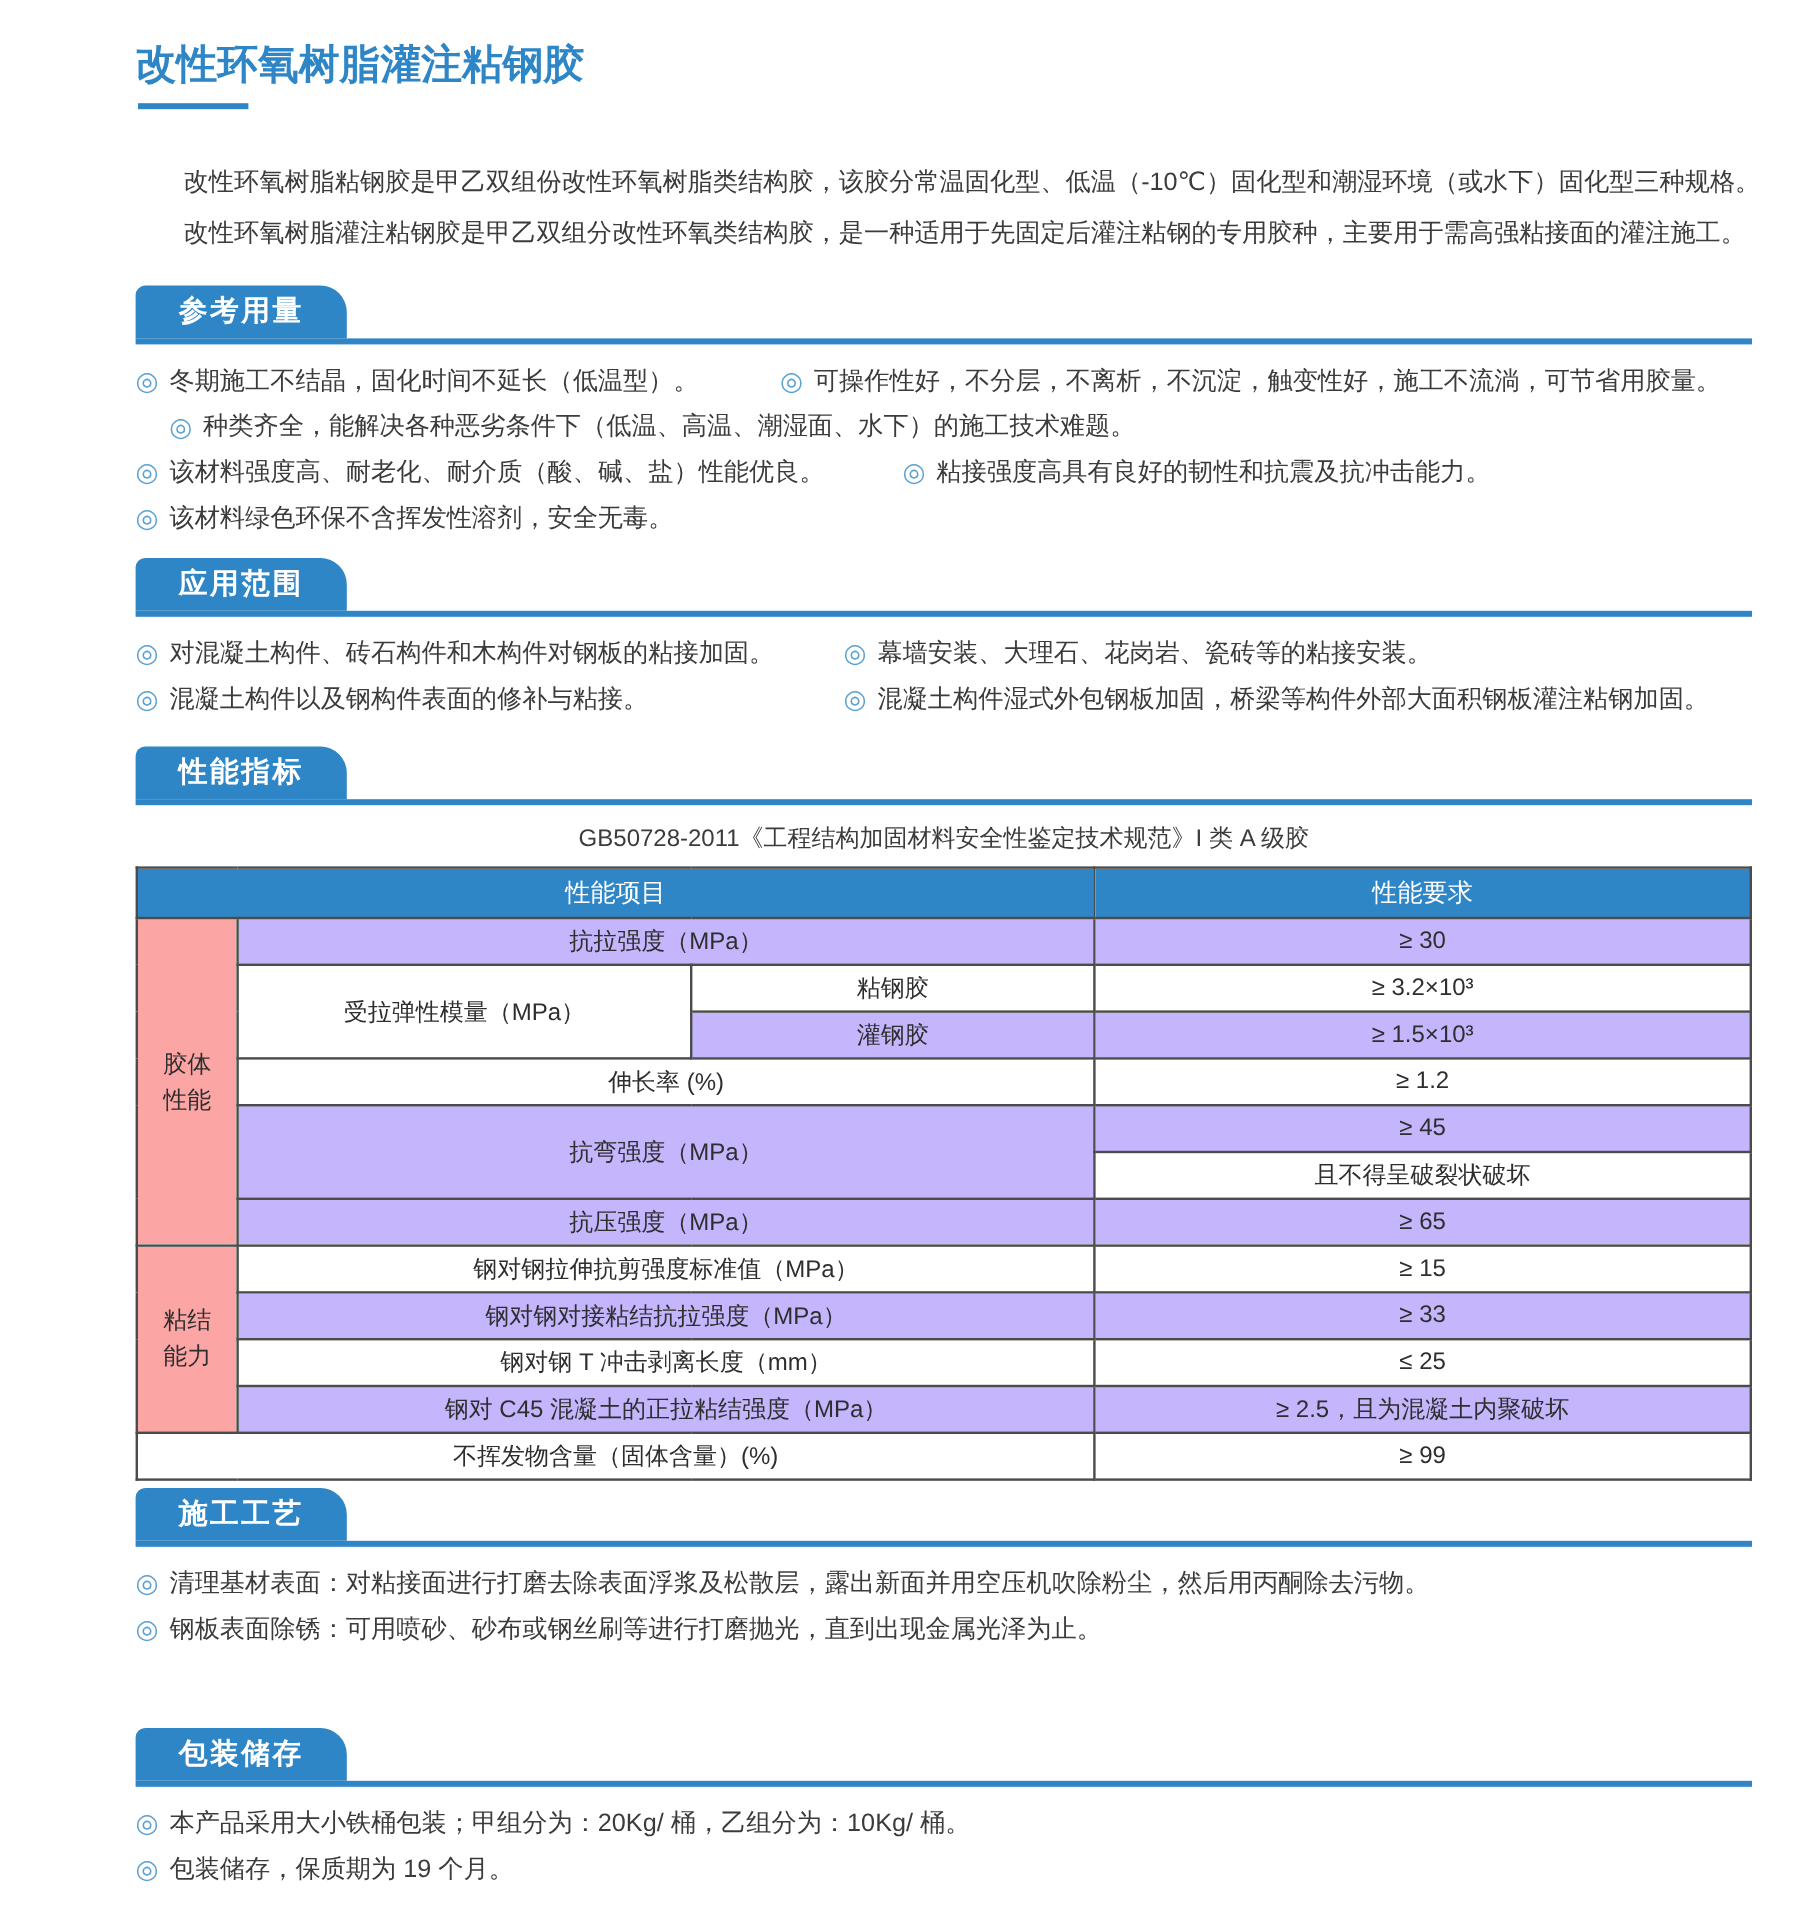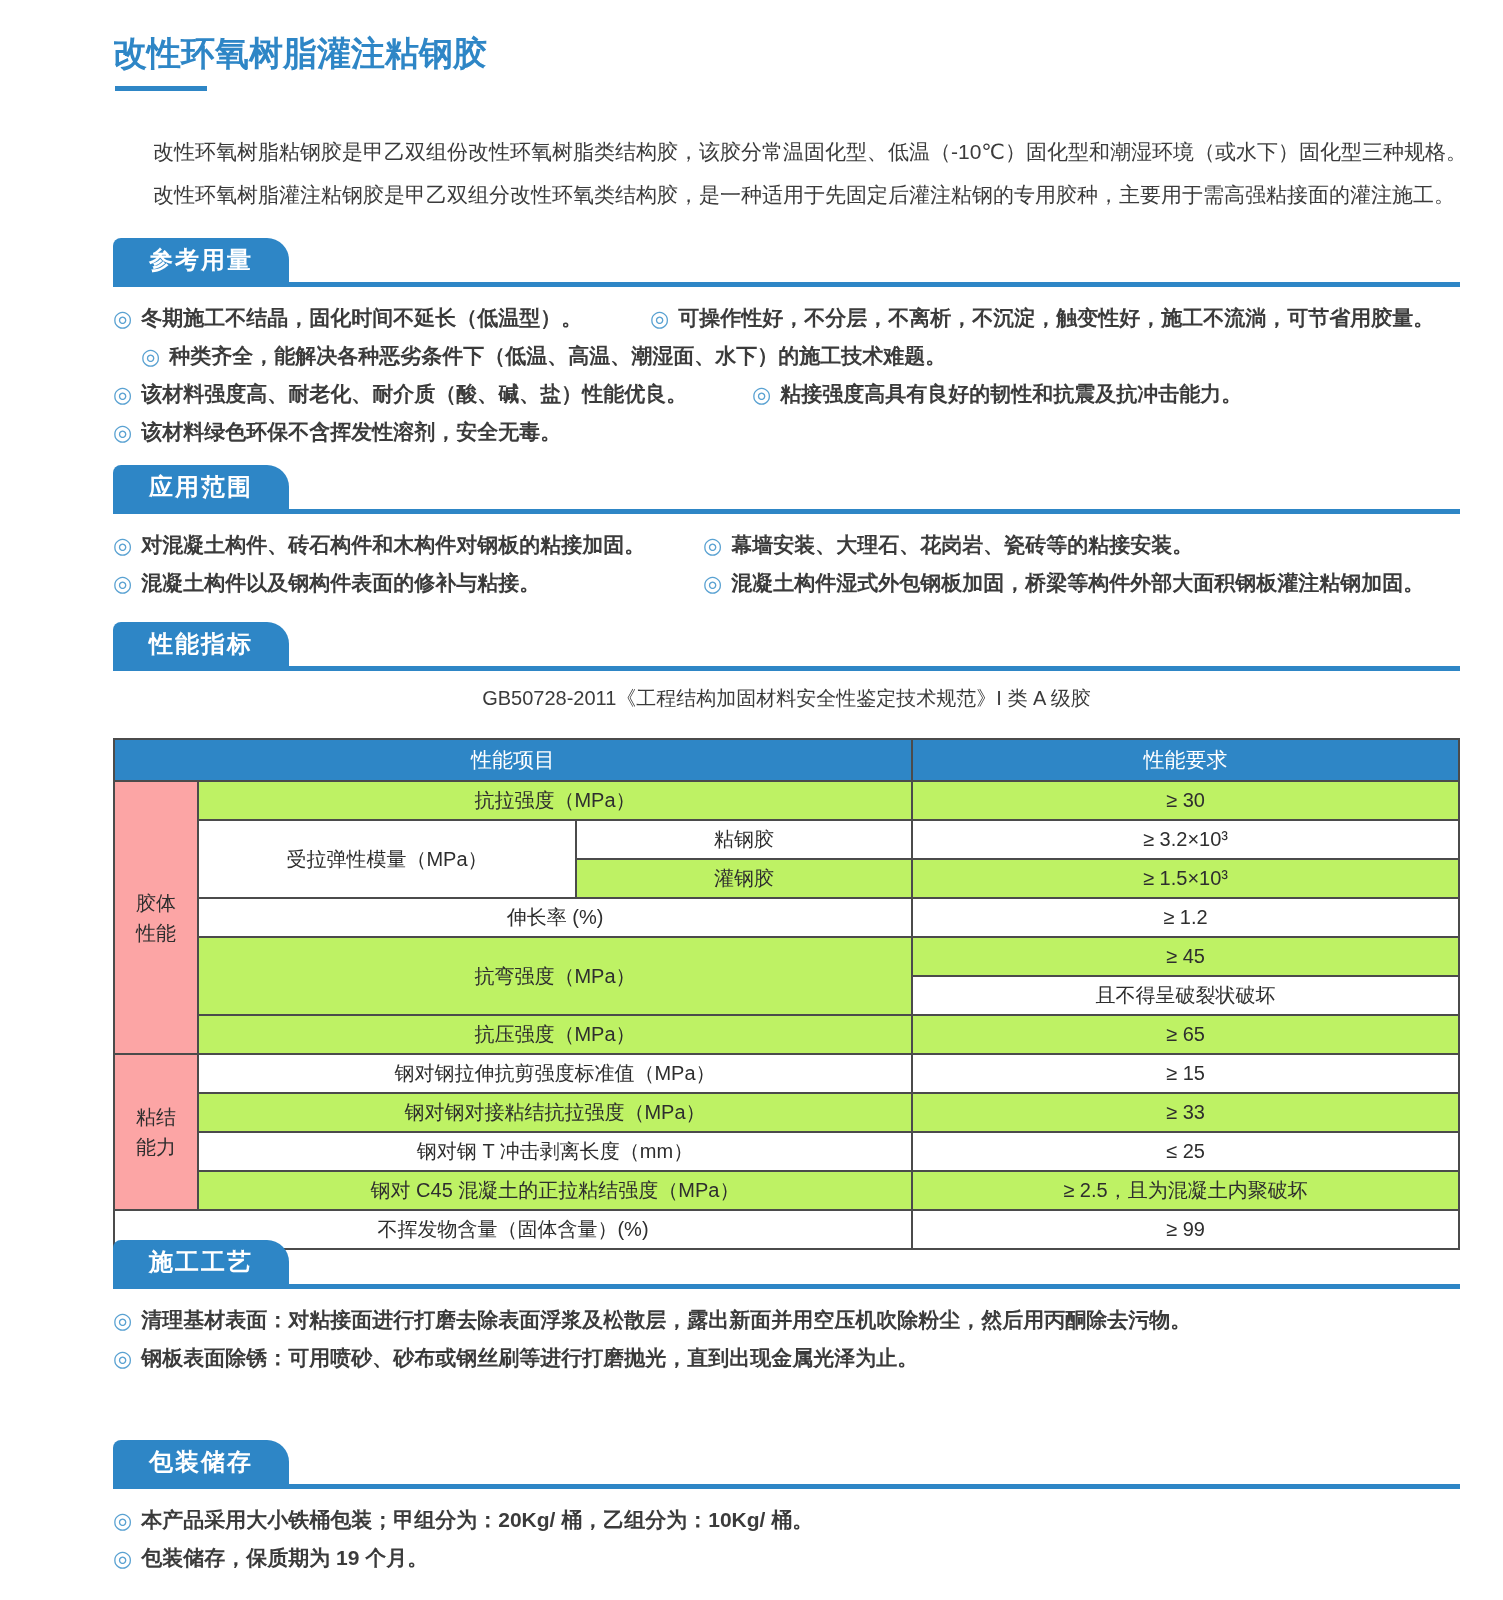--- a/index.html
+++ b/index.html
@@ -20,33 +20,33 @@
   .intro{position:absolute;top:130px;left:0;width:1347px;font-size:21px;color:#3b3b3b;}
   .intro div{white-space:nowrap;text-indent:40px;line-height:43px;}
 
   .sec{position:absolute;left:0;width:1347px;}
   .sec-head{border-bottom:5px solid #2E86C6;height:44px;}
   .badge{
     display:inline-block;height:44px;line-height:44px;padding:0 36px;
     background:#2E86C6;color:#ffffff;font-size:24px;font-weight:bold;
     border-radius:8px 22px 0 0;letter-spacing:2px;
   }
-  .rows{margin-top:12px;font-weight:bold;}
+  .rows{margin-top:12px;}
   .b-row{position:relative;height:38px;}
   .b-item{position:absolute;top:0;white-space:nowrap;font-size:21px;line-height:38px;color:#3b3b3b;}
   .b-ic{color:#5AA2D2;font-size:22px;margin-right:9px;vertical-align:-1px;}
 
   .tbl-caption{margin-top:14px;text-align:center;font-size:20px;color:#3b3b3b;}
-  table.perf{border-collapse:collapse;width:1347px;margin-top:26px;border:2px solid #3a3a3a;table-layout:fixed;}
+  table.perf{border-collapse:collapse;width:1347px;margin-top:10px;border:2px solid #3a3a3a;table-layout:fixed;}
   table.perf td{
     border:2px solid #4b4b4b;text-align:center;vertical-align:middle;
     font-size:20px;color:#2e2e2e;height:37px;padding:0 4px;overflow:hidden;
   }
   table.perf thead td{background:#2E86C6;color:#ffffff;font-size:21px;height:40px;}
-  td.g{background:#bef264;}
+  td.g{background:#c4b5fd;}
   td.w{background:#ffffff;}
   td.group{background:#fca5a5;white-space:pre-line;font-size:21px;line-height:30px;}
 </style>
 </head>
 <body>
 
 <div class="content">
 
   <div class="top-artifact">
     <span>改性环氧树脂灌注粘钢胶</span>

